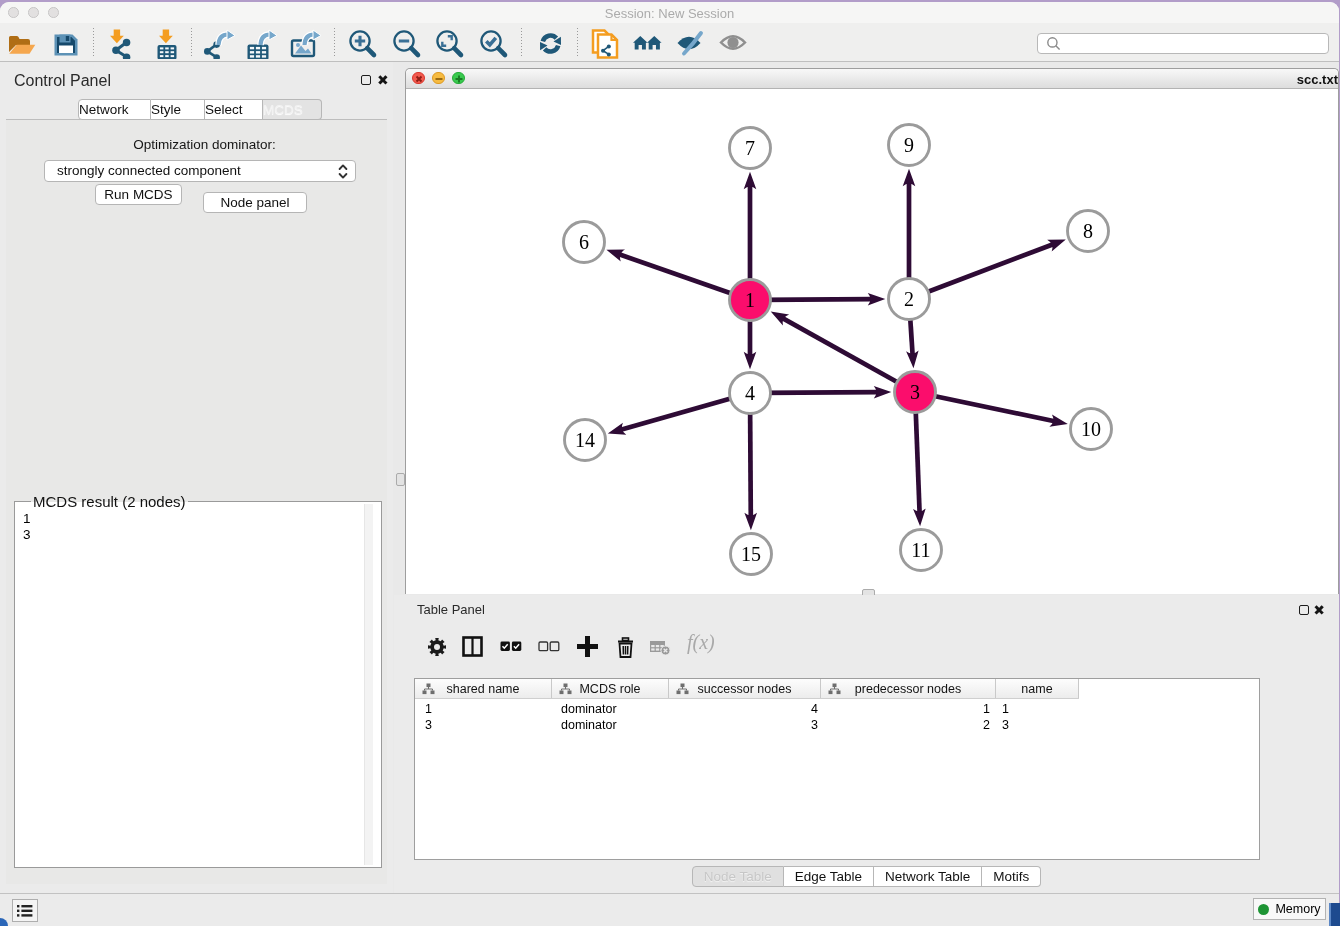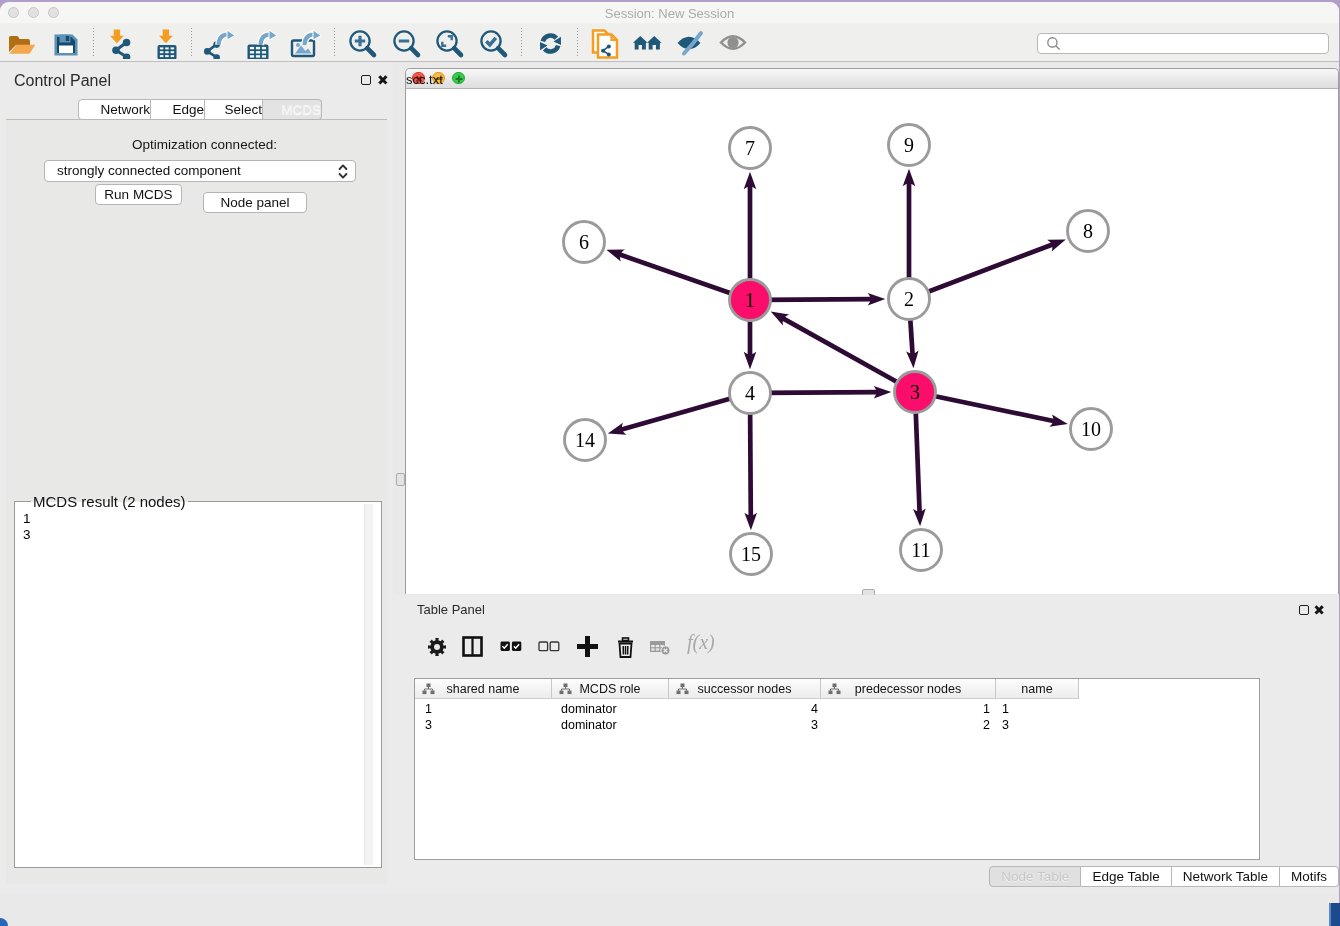--- a/index.html
+++ b/index.html
@@ -10,49 +10,49 @@
 #toolbar{position:absolute;left:0;top:21px;right:0;height:39px;background:#efefee;border-bottom:1px solid #bfbfbf}
 .tbi{position:absolute;top:5px}
 .tsep{position:absolute;top:5px;height:29px;width:1px;background-image:linear-gradient(#9a9a9a 33%,rgba(0,0,0,0) 0%);background-size:1px 3px}
 #search{position:absolute;left:1037px;top:10px;width:292px;height:21px;background:#fff;border:1px solid #b8b8b8;border-radius:4px}
 
 #cp{position:absolute;left:0;top:60px;width:393px;bottom:33px;background:#ebebeb}
 #cp .ptitle{position:absolute;left:14px;top:10px;font-size:16px;color:#2a2a2a}
 .floatic{position:absolute;width:10px;height:10px;border:1.6px solid #1c1c1c;border-radius:2px}
 .closeic{position:absolute;font-size:14px;font-weight:normal;color:#151515}
 .tabrow{position:absolute;display:flex;z-index:2}
-.tab{height:21px;line-height:20px;font-size:13.5px;background:#fff;border:1px solid #b7b7b7;border-left:none;color:#111;text-align:right}
+.tab{height:21px;line-height:20px;font-size:13.5px;background:#fff;border:1px solid #b7b7b7;border-left:none;color:#111;text-align:left}
 .tab.first{border-left:1px solid #b7b7b7;border-radius:4px 0 0 4px}
 .tab.last{border-radius:0 4px 4px 0}
 .tab.sel{background:#e3e3e3;color:#f2f2f2;text-shadow:0 1px 1px #fff}
 #cppane{position:absolute;left:6px;top:57px;width:381px;bottom:9px;background:#e8e8e7;border-top:1px solid #bdbdbd}
 #optlabel{position:absolute;left:8px;width:100%;top:17px;text-align:center;font-size:13.5px;color:#161616}
 #combo{position:absolute;left:38px;top:40px;width:312px;height:22px;background:#fff;border:1px solid #b5b5b5;border-radius:4px;font-size:13.5px;color:#111;line-height:20px;padding-left:12px}
 .btn{position:absolute;height:21px;background:#fff;border:1px solid #b5b5b5;border-radius:4px;font-size:13.5px;color:#111;text-align:center;line-height:19px}
 #fs{position:absolute;left:14px;top:439px;width:368px;bottom:25px;border:1px solid #9a9a9a;background:#fff}
 #fsleg{position:absolute;left:16px;top:-9px;font-size:15px;color:#111;background:linear-gradient(#e8e8e7 52%,#ffffff 52%);padding:0 2px}
 #fstext{position:absolute;left:8px;top:9px;font-size:13.5px;color:#000;line-height:16px}
 #fsscroll{position:absolute;right:8px;top:2px;bottom:2px;width:9px;background:#f3f3f3;border-left:1px solid #e6e6e6}
 
 #frame{position:absolute;left:405px;top:66px;width:934px;height:526px;background:#fff;border:1px solid #9e9e9e;border-bottom:none;border-radius:5px 5px 0 0}
 #ftitle{position:absolute;left:0;top:0;right:0;height:20px;background:linear-gradient(#f8f8f8,#dddddd);border-bottom:1px solid #b3b3b3;border-radius:5px 5px 0 0}
-#ftitle .t{position:absolute;left:0;right:0;top:3px;text-align:left;font-size:13px;font-weight:normal;color:#111}
+#ftitle .t{position:absolute;left:0;right:0;top:3px;text-align:right;font-size:13px;font-weight:bold;color:#111}
 .flight{position:absolute;top:2.5px;width:12.5px;height:12.5px;border-radius:50%}
 .grip{position:absolute;background:#e3e3e3;border:1px solid #ababab;border-radius:2px}
 
 #tp{position:absolute;left:394px;top:593px;right:0;bottom:33px;background:#ebebeb}
 #tp .ptitle{position:absolute;left:23px;top:7px;font-size:13px;color:#2a2a2a}
 #ttool{position:absolute;left:0;top:28px;right:10px;height:36px}
 #ttool svg{position:absolute}
 #tbl{position:absolute;left:20px;top:83px;width:846px;bottom:33px;background:#fff;border:1px solid #9e9e9e}
 #thead{position:absolute;left:0;top:0;width:664px;height:20px;background:linear-gradient(#fdfdfd,#ececec);border-bottom:1px solid #cfcfcf}
 .th{position:absolute;top:0;height:19px;border-right:1px solid #c9c9c9;font-size:12.5px;color:#131313;text-align:center;line-height:20px}
 .th svg{position:absolute;left:7px;top:4px}
 .td{position:absolute;font-size:12.5px;color:#000;height:16px;line-height:16px}
-#btabs{position:absolute;left:0;right:0;bottom:6px;height:21px;text-align:right}
+#btabs{position:absolute;left:0;right:0;bottom:6px;height:21px;text-align:center}
 .btab{display:inline-block;height:21px;line-height:20px;font-size:13.5px;background:#fff;border:1px solid #b7b7b7;border-left:none;padding:0 11px;color:#111;vertical-align:top}
 .btab.first{border-left:1px solid #b7b7b7;border-radius:4px 0 0 4px}
 .btab.last{border-radius:0 4px 4px 0}
 .btab.sel{background:#e0e0e0;color:#c7c7c7;text-shadow:0 1px 1px #f5f5f5}
 
 #status{position:absolute;left:0;bottom:0;right:0;height:33px;background:#ebebeb;border-top:1px solid #c2c2c2}
 #listbtn{position:absolute;left:12px;top:5px;width:26px;height:23px;background:#f4f4f4;border:1px solid #aeaeae}
 #membtn{position:absolute;right:13px;top:4px;width:73px;height:22px;background:#f8f8f8;border:1px solid #b3b3b3;font-size:12.5px;color:#000;text-align:center;line-height:21px}
 </style></head>
 <body>
@@ -195,26 +195,26 @@
         </svg>
       </div>
     </div>
 
 <div id="cp">
  <div class="ptitle">Control Panel</div>
  <div class="floatic" style="left:361px;top:13px"></div>
  <div class="closeic" style="left:377px;top:10px">✖</div>
  <div class="tabrow" style="left:78px;top:37px">
    <div class="tab first" style="width:73px">Network</div>
-        <div class="tab" style="width:54px">Edge</div>
+        <div class="tab" style="width:54px">Style</div>
         <div class="tab" style="width:58px">Select</div>
         <div class="tab sel last" style="width:59px">MCDS</div>
  </div>
  <div id="cppane">
-   <div id="optlabel">Optimization connected:</div>
+   <div id="optlabel">Optimization dominator:</div>
    <div id="combo">strongly connected component
      <svg width="10" height="15" viewBox="0 0 10 15" style="position:absolute;right:7px;top:3px">
       <g fill="none" stroke="#333" stroke-width="1.9" stroke-linecap="round" stroke-linejoin="round">
               <path d="M1.6 5 L5 1.4 L8.4 5"></path>
               <path d="M1.6 10 L5 13.6 L8.4 10"></path>
             </g>
           </svg>
    </div>
    <div class="btn" style="left:89px;top:64px;width:87px">Run MCDS</div>
    <div class="btn" style="left:197px;top:72px;width:104px">Node panel</div>
@@ -402,14 +402,29 @@
         <div class="td" style="left:146px;top:38px">dominator</div>
         <div class="td" style="left:254px;top:38px;width:149px;text-align:right">3</div>
         <div class="td" style="left:406px;top:38px;width:169px;text-align:right">2</div>
         <div class="td" style="left:587px;top:38px">3</div>
  </div>
  <div id="btabs">
    <div class="btab sel first">Node Table</div><div class="btab">Edge Table</div><div class="btab">Network Table</div><div class="btab last">Motifs</div>
  </div>
 </div>
 
+<div id="status">
+ <div id="listbtn">
+        <svg width="16" height="14" viewBox="0 0 16 14" style="position:absolute;left:4px;top:4px">
+          <g fill="#222">
+            <rect x="0" y="1" width="2.4" height="2.4"></rect>
+            <rect x="0" y="5.6" width="2.4" height="2.4"></rect>
+            <rect x="0" y="10.2" width="2.4" height="2.4"></rect>
+            <rect x="4.4" y="1" width="11" height="2.4"></rect>
+            <rect x="4.4" y="5.6" width="11" height="2.4"></rect>
+            <rect x="4.4" y="10.2" width="11" height="2.4"></rect>
+          </g>
+        </svg>
+      </div>
+ <div id="membtn"><span style="display:inline-block;width:11px;height:11px;border-radius:50%;background:#1d9434;margin-right:6px;vertical-align:-1.5px"></span>Memory</div>
+</div>
 </div>
 <div style="position:absolute;left:-8px;bottom:-8px;width:16px;height:16px;border-radius:50%;background:#2a66b8"></div>
 <div style="position:absolute;right:0;bottom:0;width:11px;height:23px;background:#1d4a8f;border-left:2px solid #5b87c5"></div>
 </body></html>

